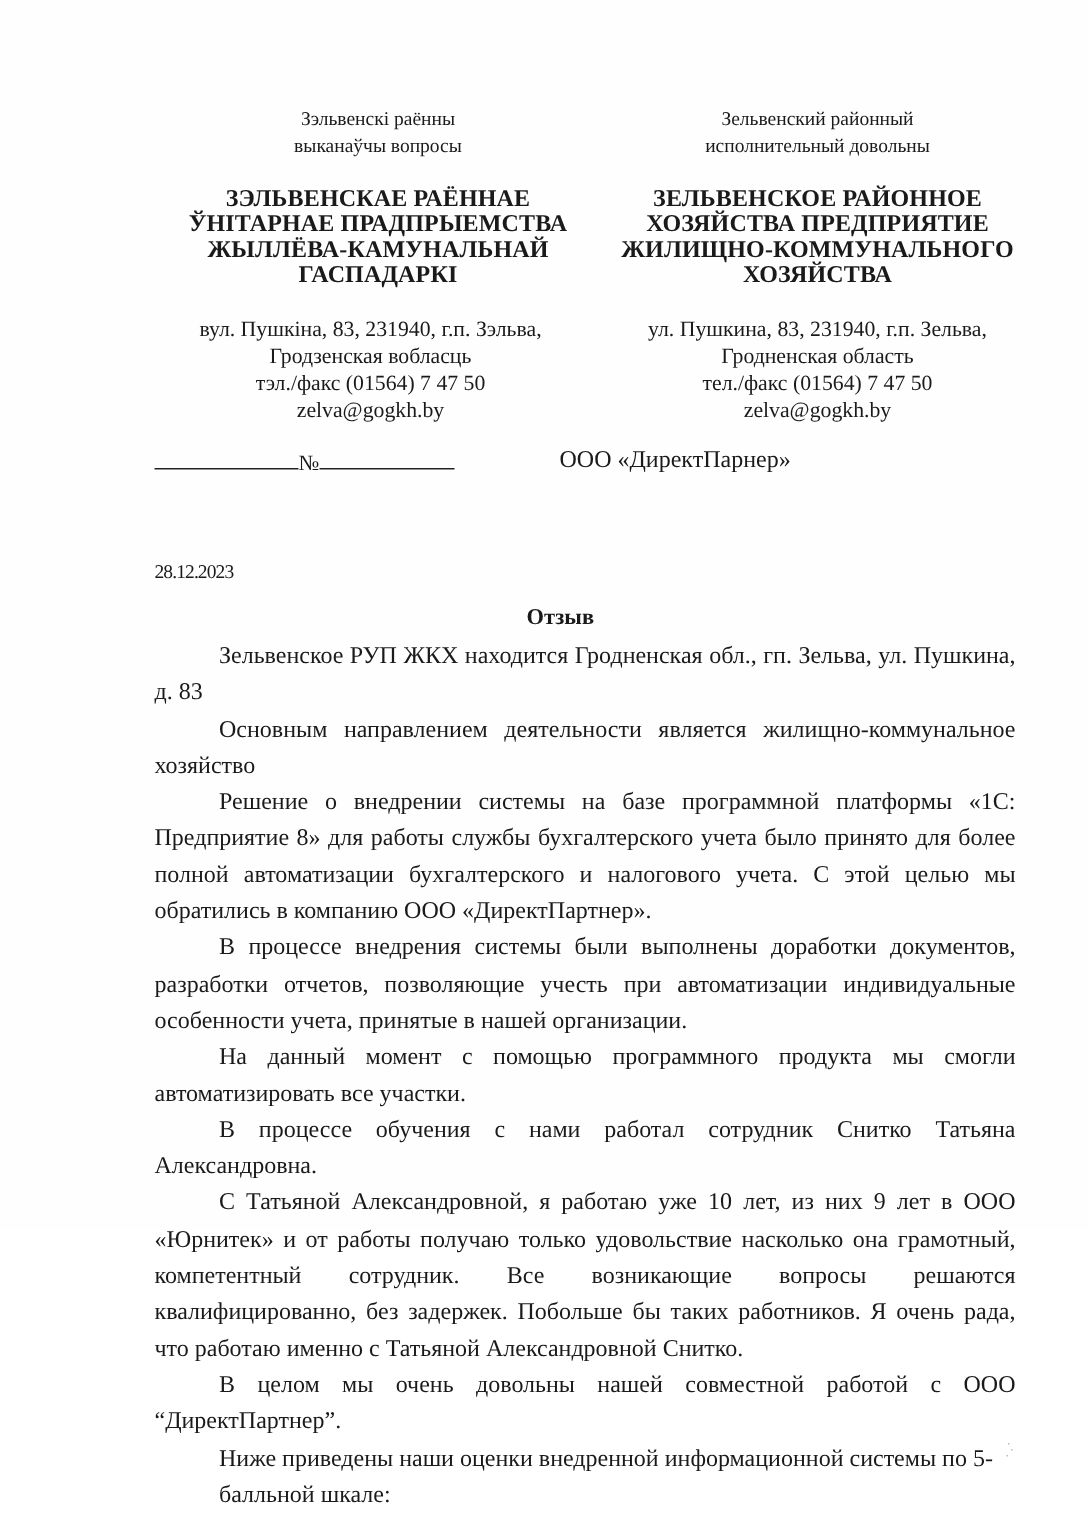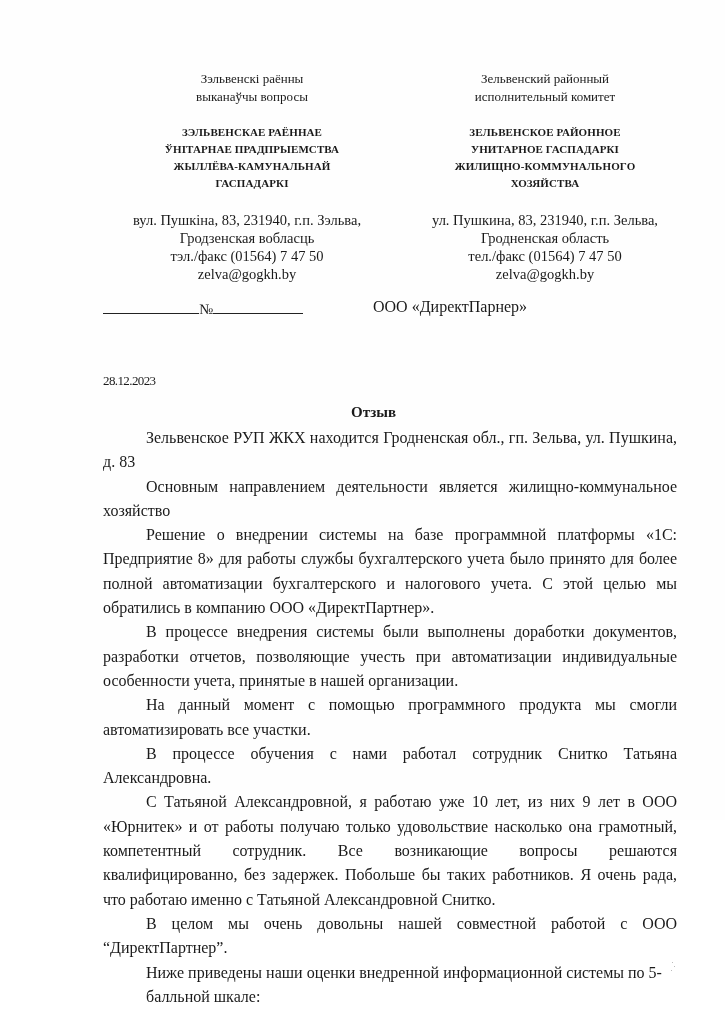--- a/index.html
+++ b/index.html
@@ -26,21 +26,21 @@
       text-align: center;
     }
     .header-left { left: 138px; width: 228px; top: 70px; }
     .header-right { left: 410px; width: 270px; top: 70px; }
     .small-line {
       font-size: 13px;
       line-height: 18px;
     }
     .org-title {
       font-weight: bold;
-      font-size: 11px;
+      font-size: 16px;
       line-height: 17px;
       margin-top: 18px;
       letter-spacing: 0.1px;
     }
     .header-left .org-title { margin-left: -20px; margin-right: -20px; }
     .header-right .org-title { margin-left: -12px; margin-right: -12px; }
     .address {
       margin-top: 19px;
       font-size: 14.5px;
       line-height: 18px;
@@ -128,24 +128,24 @@
     <div class="address">
       <div>вул. Пушкіна, 83, 231940, г.п. Зэльва,</div>
       <div>Гродзенская вобласць</div>
       <div>тэл./факс (01564) 7 47 50</div>
       <div>zelva@gogkh.by</div>
     </div>
   </div>
 
   <div class="header-col header-right">
     <div class="small-line">Зельвенский районный</div>
-    <div class="small-line">исполнительный комитет</div>
+    <div class="small-line">исполнительный довольны</div>
     <div class="org-title">
       <div>ЗЕЛЬВЕНСКОЕ РАЙОННОЕ</div>
-      <div>УНИТАРНОЕ ГАСПАДАРКІ</div>
+      <div>ХОЗЯЙСТВА ПРЕДПРИЯТИЕ</div>
       <div>ЖИЛИЩНО-КОММУНАЛЬНОГО</div>
       <div>ХОЗЯЙСТВА</div>
     </div>
     <div class="address">
       <div>ул. Пушкина, 83, 231940, г.п. Зельва,</div>
       <div>Гродненская область</div>
       <div>тел./факс (01564) 7 47 50</div>
       <div>zelva@gogkh.by</div>
     </div>
   </div>

